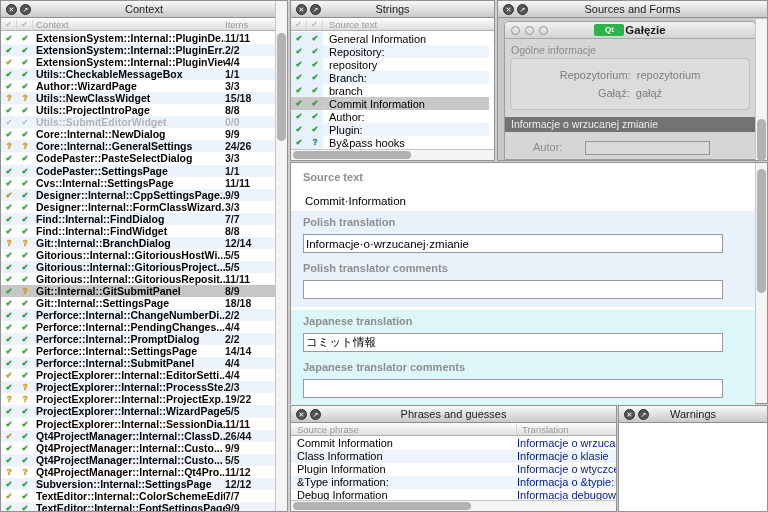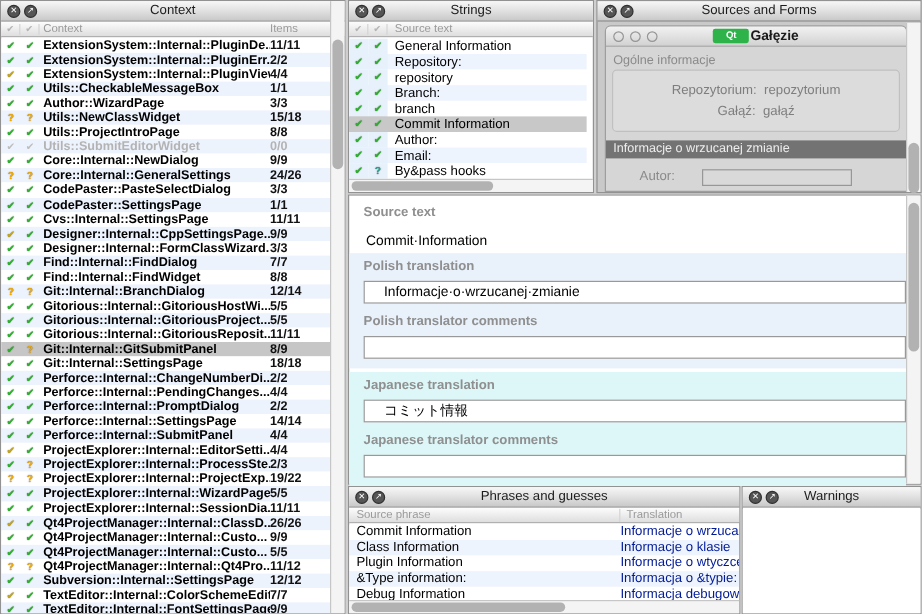--- a/index.html
+++ b/index.html
@@ -75,22 +75,22 @@
   .forminput { width:125px; height:14px; background:#d9d9d9; border:1px solid #979797; }
 
   
   #editor-panel { left:290px; top:162px; width:478px; height:242px; }
   .ed-label { font-size:11px; font-weight:600; color:#8f8f8f; }
   .ed-source-area { padding:8px 12px 0 12px; }
   .ed-source-text { font-size:11.5px; color:#000; margin:12px 0 0 2px; }
   .band { position:absolute; left:0; right:12px; padding:5px 10px 0 12px; }
   .band-pl { top:48px; height:96px; background:#e9f1fb; }
   .band-ja { top:147px; height:95px; background:#ddf7f8; }
-  .ed-input { display:block; width:452px; height:19px; margin-top:6px; border:1px solid #999;
-    background:#fff; font-family:"Liberation Sans",sans-serif; font-size:11.5px; padding:0 16px; }
+  .ed-input { display:block; width:420px; height:19px; margin-top:6px; border:1px solid #999;
+    background:#fff; font-family:"Liberation Sans",sans-serif; font-size:11.5px; padding:0 2px; }
   .ed-label2 { margin-top:9px; }
   #editor-panel .vscroll { border-left:1px solid #c6c6c6; }
 
   
   #phrases-panel { left:290px; top:405px; width:327px; height:107px; }
   #phrases-panel .listheader { padding-left:6px; }
   .ph-col1h { width:220px; flex:none; border-right:1px solid #d4d4d4; }
   #phrase-rows { position:absolute; top:31px; bottom:11px; left:0; right:0; overflow:hidden; }
   .prow { display:flex; align-items:center; height:12.9px; background:#fff; }
   .prow.alt { background:#eef4fd; }
@@ -313,21 +313,21 @@
       <div class="crow">
         <span class="st ic-green">✔</span>
         <span class="st ic-green">✔</span>
         <span class="cname">ProjectExplorer::Internal::SessionDia..</span>
         <span class="citems">11/11</span>
       </div>
       <div class="crow alt">
         <span class="st ic-olive">✔</span>
         <span class="st ic-green">✔</span>
         <span class="cname">Qt4ProjectManager::Internal::ClassD..</span>
-        <span class="citems">26/26</span>
+        <span class="citems">26/44</span>
       </div>
       <div class="crow">
         <span class="st ic-green">✔</span>
         <span class="st ic-green">✔</span>
         <span class="cname">Qt4ProjectManager::Internal::Custo...</span>
         <span class="citems">9/9</span>
       </div>
       <div class="crow alt">
         <span class="st ic-green">✔</span>
         <span class="st ic-green">✔</span>
@@ -407,21 +407,21 @@
         <span class="stext">Commit Information</span>
       </div>
       <div class="srow">
         <span class="st ic-green">✔</span>
         <span class="st ic-green">✔</span>
         <span class="stext">Author:</span>
       </div>
       <div class="srow alt">
         <span class="st ic-green">✔</span>
         <span class="st ic-green">✔</span>
-        <span class="stext">Email:</span>
+        <span class="stext">Plugin:</span>
       </div>
       <div class="srow">
         <span class="st ic-green">✔</span>
         <span class="st ic-teal">?</span>
         <span class="stext">By&amp;pass hooks</span>
       </div>
     </div>
   <div class="hscroll">
     <div class="hthumb" style="left:2px;width:118px;"></div>
   </div>

